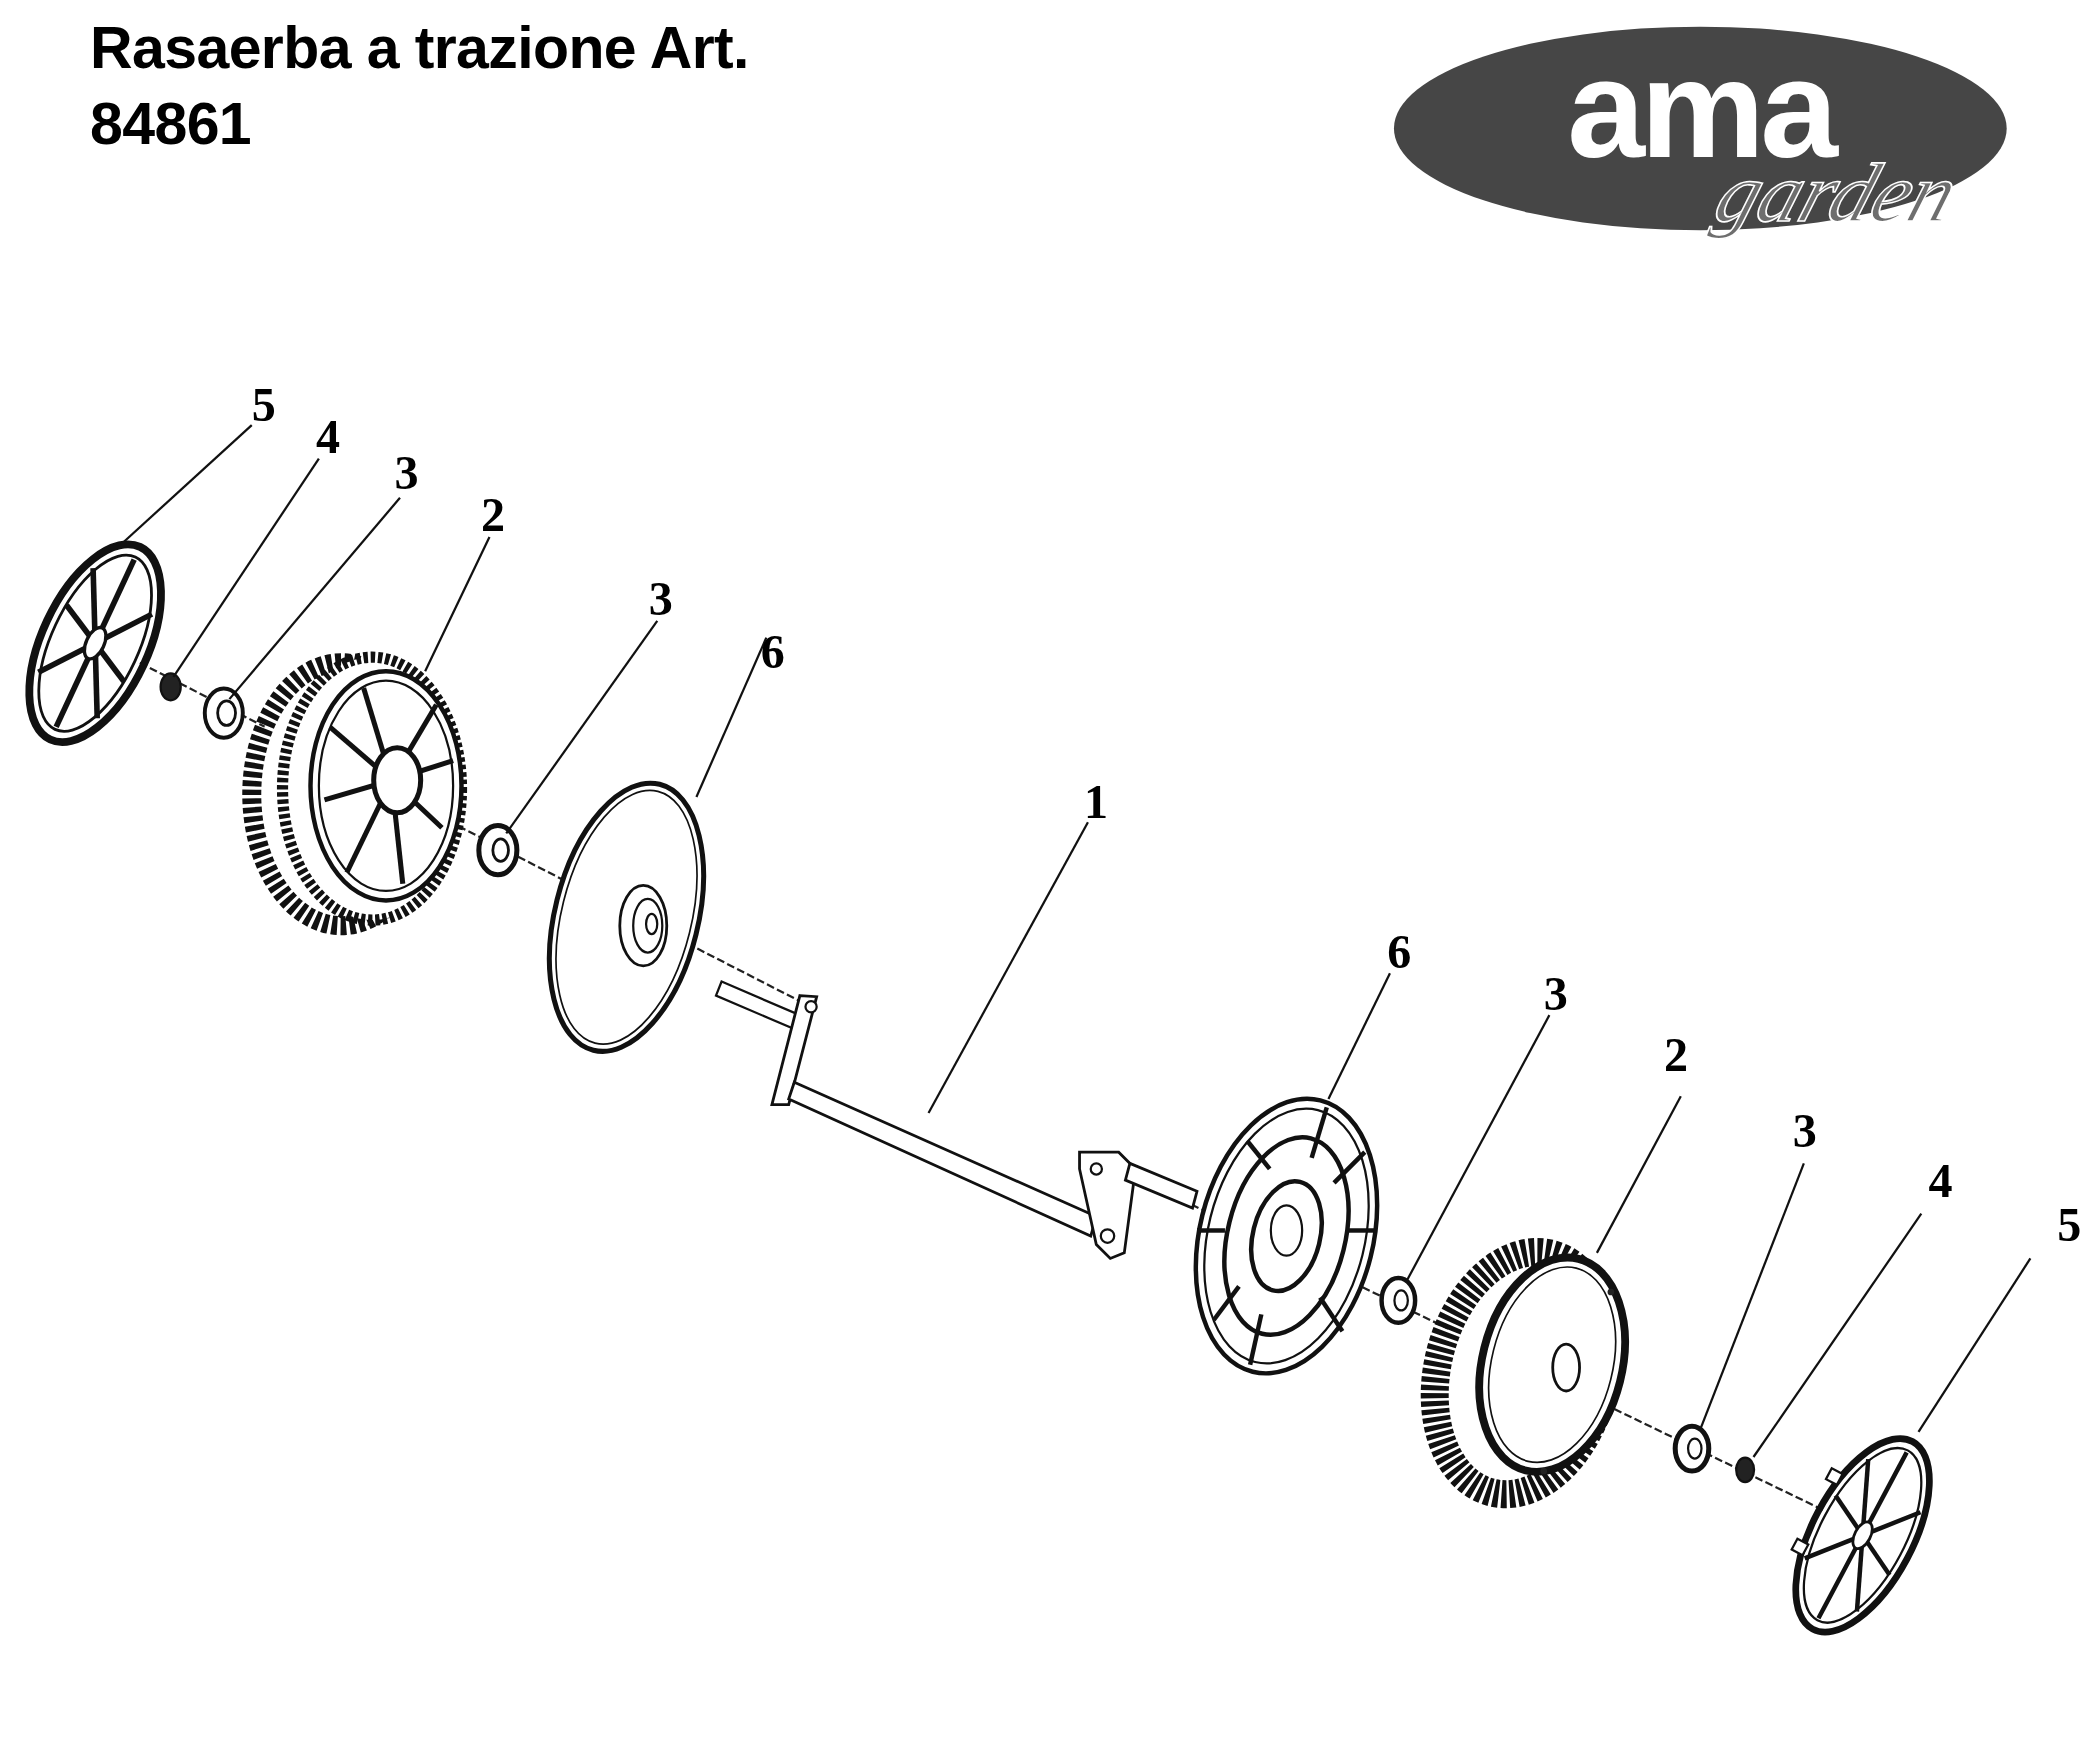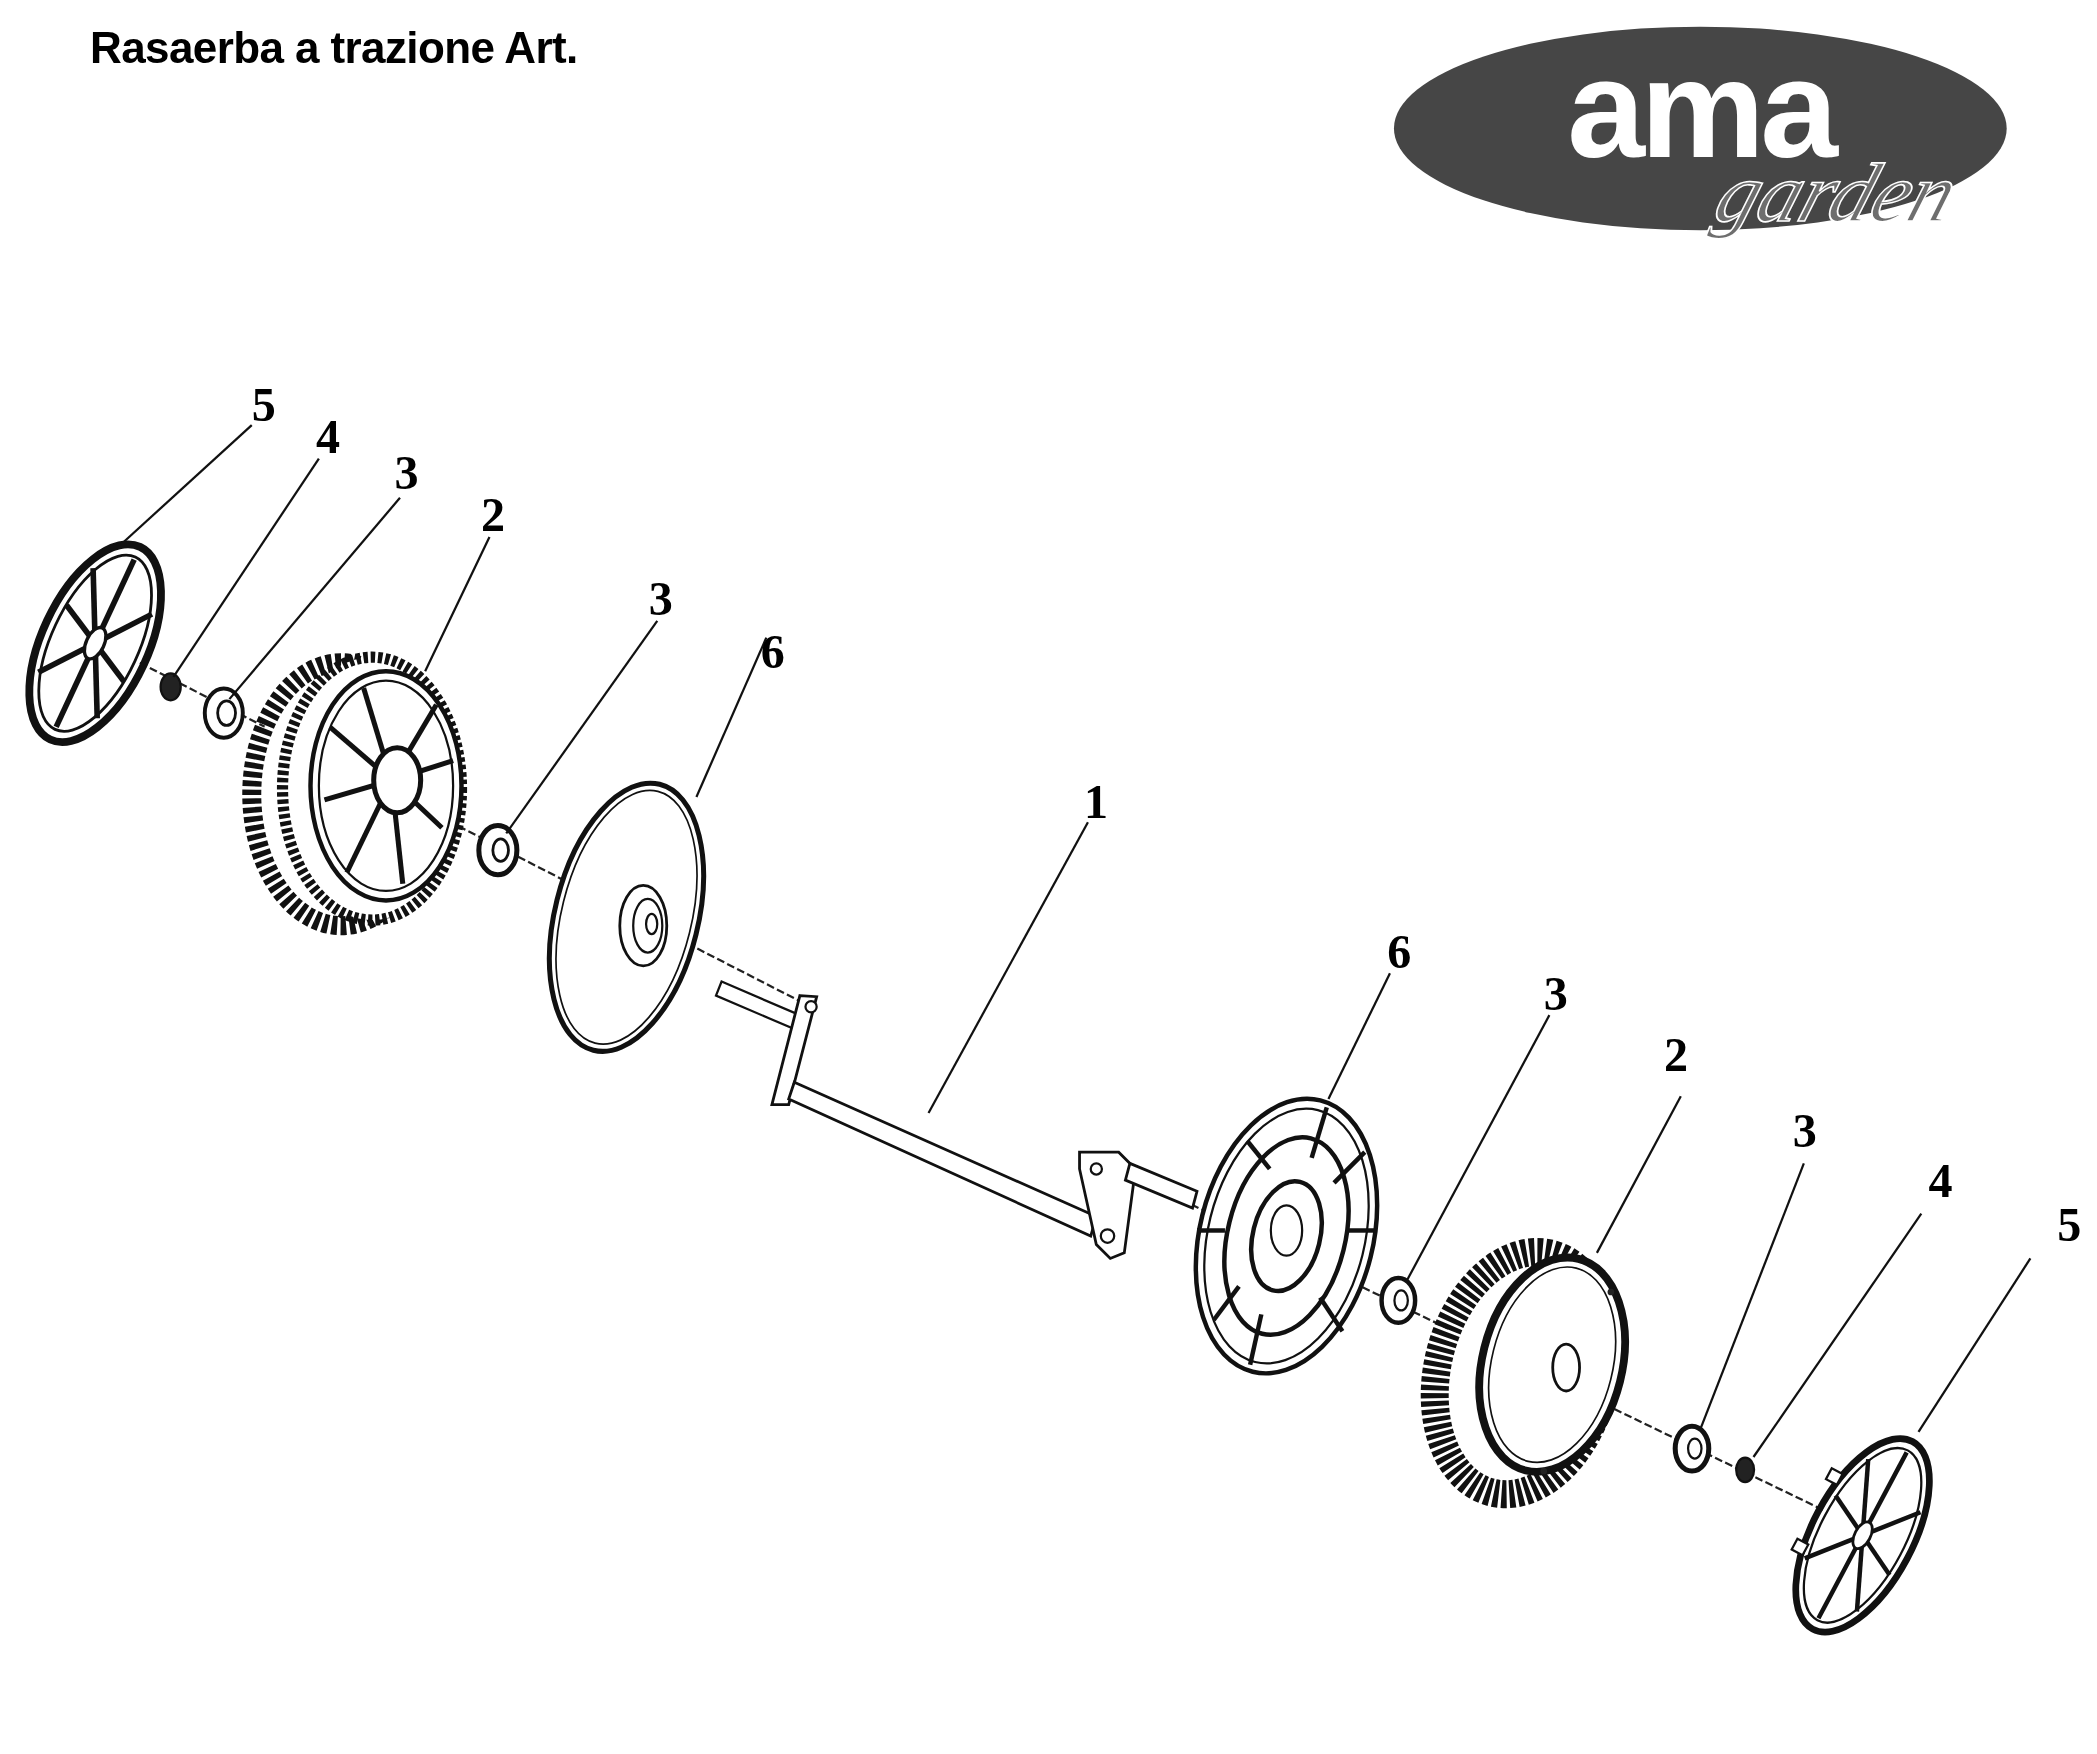--- a/index.html
+++ b/index.html
@@ -1,34 +1,35 @@
 <!DOCTYPE html>
 <html style="font-size:9px"><head>
 <meta charset="utf-8">
 <style>
   html, body { margin:0; padding:0; background:#ffffff; }
   body { width:2097px; height:1754px; position:relative; overflow:hidden; }
   .title {
     position:absolute; left:90px; top:10px;
     font-family:"Liberation Sans", sans-serif; font-weight:bold;
-    font-size:44px; line-height:76px; color:#000; letter-spacing:-0.6px;
+    font-size:59px; line-height:76px; color:#000; letter-spacing:-0.6px;
   }
   .title span { display:block; }
   .logo { position:absolute; left:1387px; top:11.2px; width:649px; height:246px; }
   .diagram { position:absolute; left:0; top:0; width:2097px; height:1754px; }
   .callout { font-family:"Liberation Serif", serif; font-weight:bold; font-size:86px; fill:#000; }
   .leader { stroke:#111; stroke-width:4; fill:none; }
   .ln { stroke:#111; fill:none; }
   .axis { stroke:#222; stroke-width:4; stroke-dasharray:14 6; fill:none; }
 </style>
 </head>
 <body>
 
 <div class="title">
   <span>Rasaerba a trazione Art.</span>
+  <span>84861</span>
 </div>
 
 <svg class="logo" viewBox="0 0 1160 440" xmlns="http://www.w3.org/2000/svg">
   <ellipse cx="560" cy="210" rx="548" ry="182" fill="#464646"></ellipse>
   <text x="560" y="262" text-anchor="middle" font-family="Liberation Sans, sans-serif" font-weight="bold" font-size="250" fill="#ffffff" letter-spacing="-8">ama</text>
   <text x="790" y="375" text-anchor="middle" font-family="Liberation Serif, serif" font-style="italic" font-size="150" fill="#6e6e6e" stroke="#ffffff" stroke-width="3" transform="skewX(-18) translate(120,0)">garden</text>
 </svg>
 
 <svg class="diagram" viewBox="0 0 3749 3136" xmlns="http://www.w3.org/2000/svg">
 

